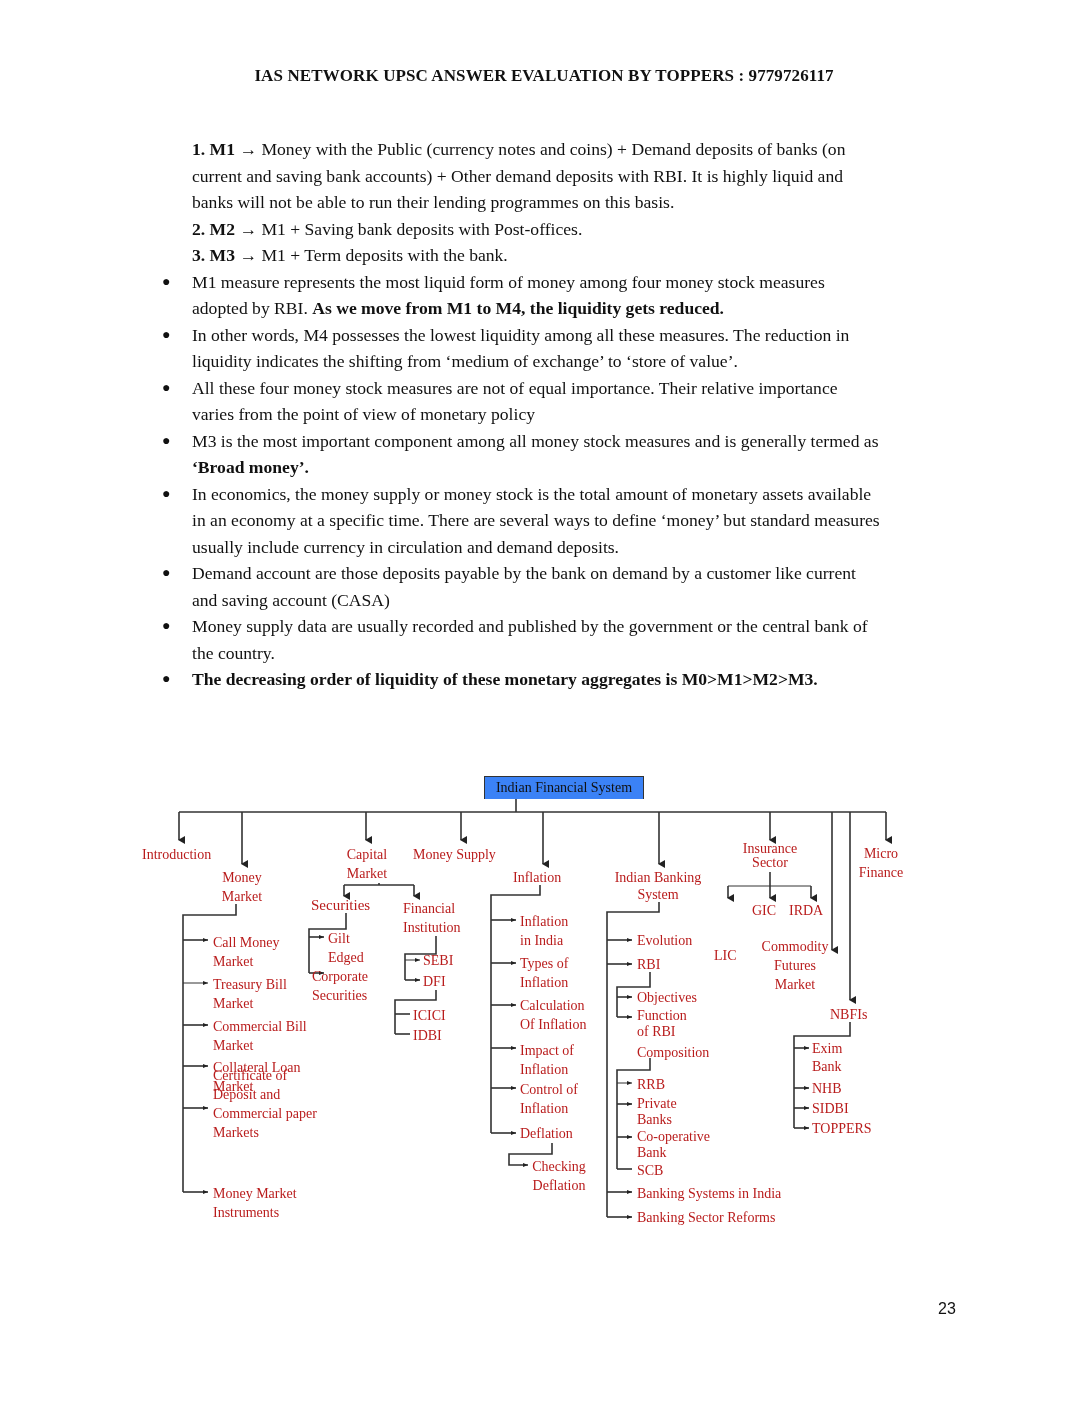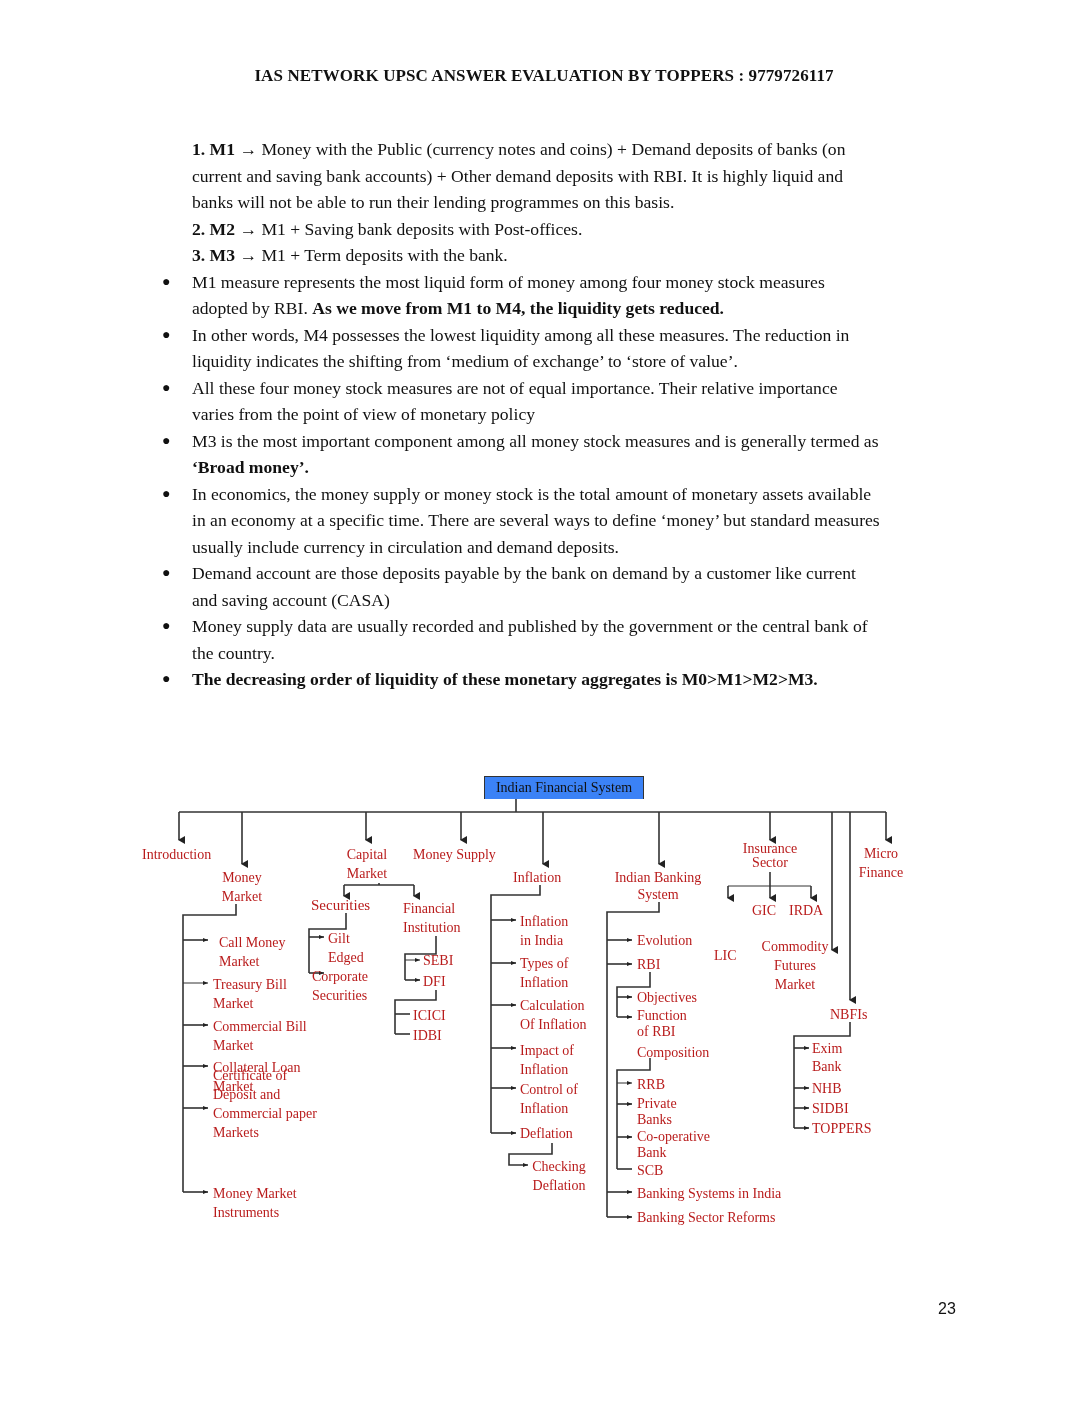--- a/index.html
+++ b/index.html
@@ -201,21 +201,21 @@
 
   <div class="lbl" style="left:830px;top:1005px;">NBFIs</div>
   <div class="lbl" style="left:812px;top:1040px;line-height:18px;">
     <div>Exim</div>
       <div>Bank</div>
   </div>
   <div class="lbl" style="left:812px;top:1079px;text-align:center;">NHB</div>
   <div class="lbl" style="left:812px;top:1099px;">SIDBI</div>
   <div class="lbl" style="left:812px;top:1119px;">TOPPERS</div>
 
-  <div class="lbl" style="left:213px;top:933px;margin-left:6px;">
+  <div class="lbl" style="left:213px;top:933px;">
       <div>Call Money</div>
       <div>Market</div>
     </div>
   <div class="lbl" style="left:213px;top:975px;">
       <div>Treasury Bill</div>
       <div>Market</div>
     </div>
   <div class="lbl" style="left:213px;top:1017px;">
       <div>Commercial Bill</div>
       <div>Market</div>

